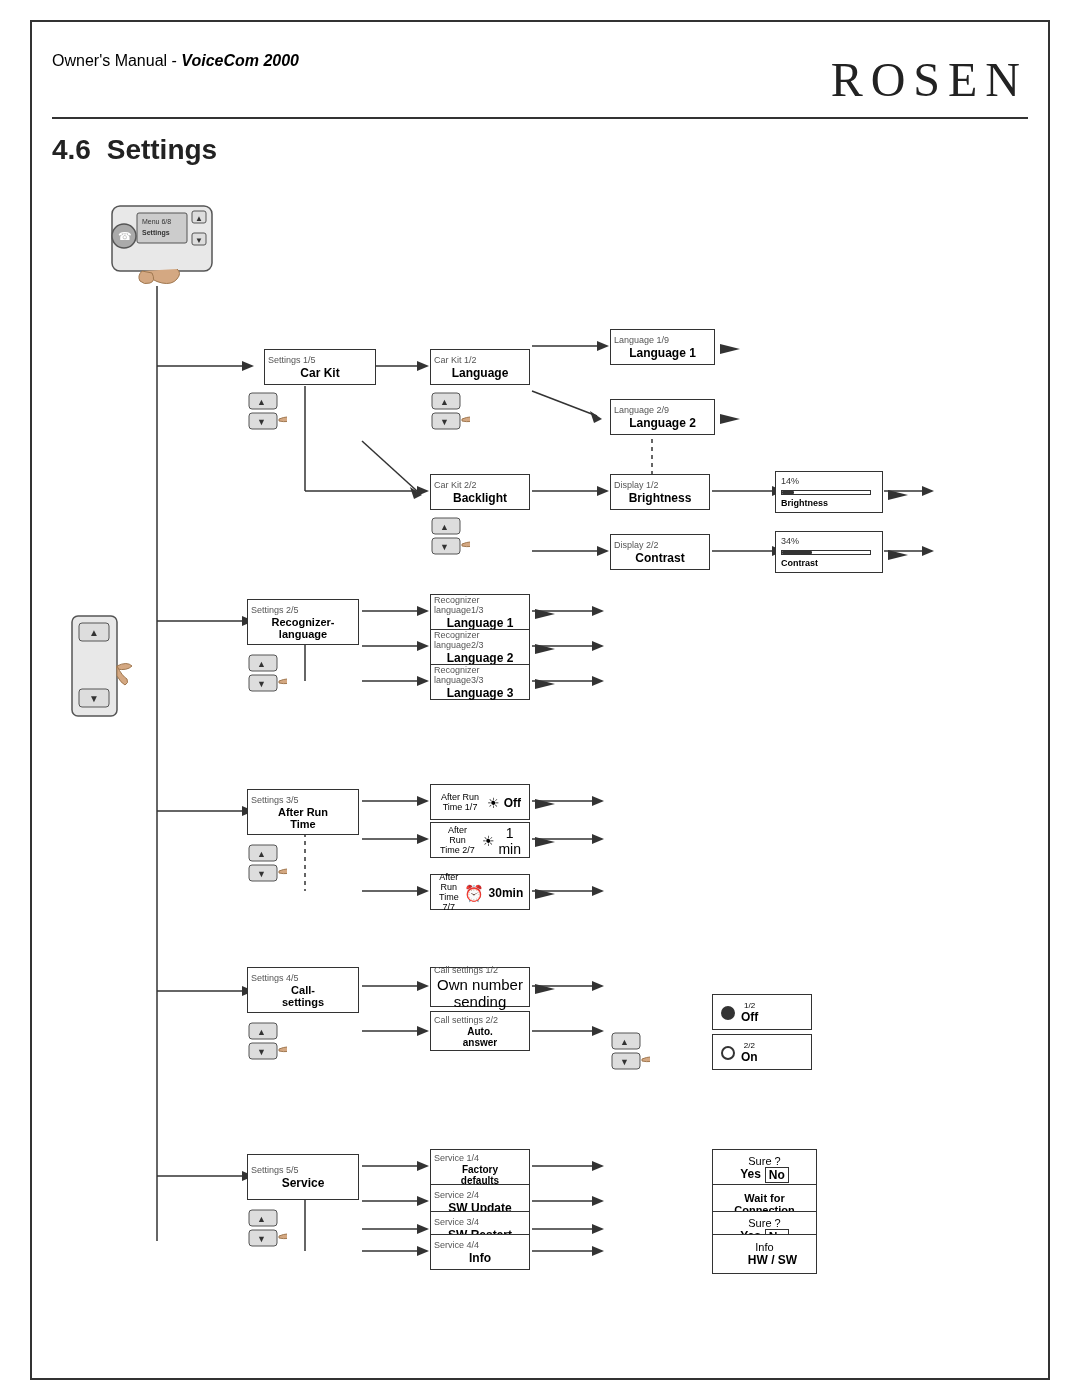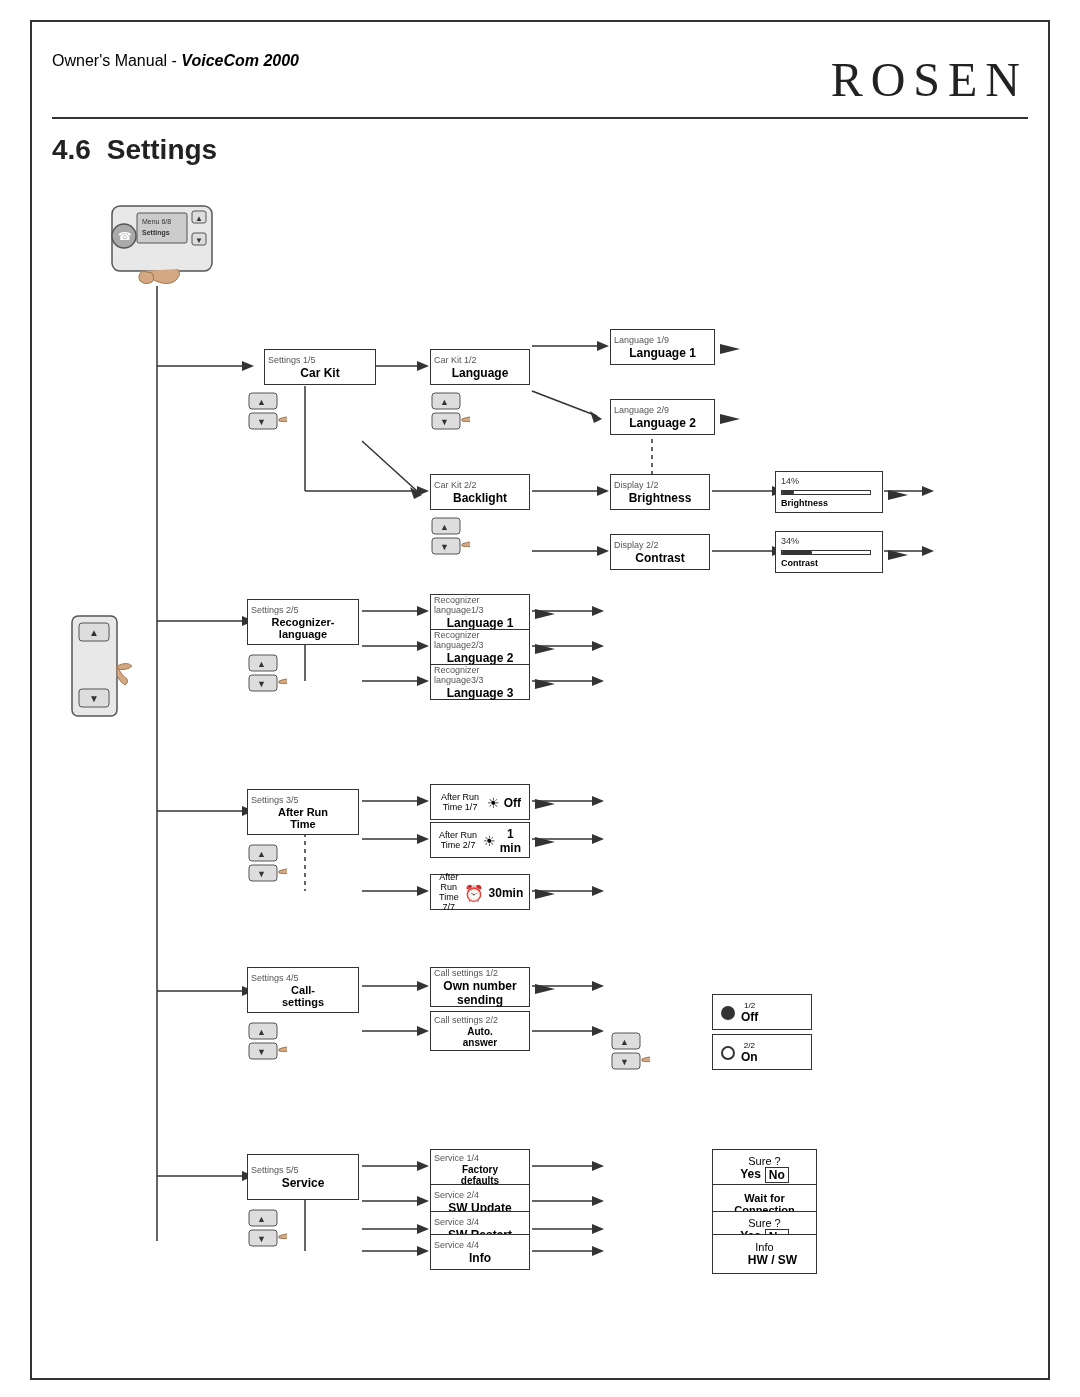--- a/index.html
+++ b/index.html
@@ -484,21 +484,21 @@
     <div style="position:absolute;left:483px;top:603px;">
       <svg width="30" height="20">
           <polygon points="0,5 20,10 0,15" fill="#333"></polygon>
         </svg>
     </div>
 
     <div class="box" style="left:378px;top:631px;width:100px;height:36px;flex-direction:row;gap:6px;justify-content:flex-start;padding:0 8px;">
       <div style="font-size:9px;">After Run Time 2/7</div>
       <div style="display:flex;align-items:center;gap:4px;margin-top:2px;">
         <span style="font-size:14px;">☀</span>
-        <span style="font-weight:bold;font-size:12px;">1 min</span>
+        <span style="font-weight:normal;font-size:14px;">1 min</span>
       </div>
     </div>
     <div style="position:absolute;left:483px;top:641px;">
       <svg width="30" height="20">
           <polygon points="0,5 20,10 0,15" fill="#333"></polygon>
         </svg>
     </div>
 
     <div class="box" style="left:378px;top:683px;width:100px;height:36px;flex-direction:row;gap:6px;justify-content:flex-start;padding:0 8px;">
       <div style="font-size:9px;">After Run Time 7/7</div>
@@ -523,21 +523,21 @@
         <rect x="2" y="2" width="28" height="16" rx="3" fill="#ddd" stroke="#555" stroke-width="1"></rect>
         <text x="10" y="14" font-size="9" fill="#333">▲</text>
         <rect x="2" y="22" width="28" height="16" rx="3" fill="#ddd" stroke="#555" stroke-width="1"></rect>
         <text x="10" y="34" font-size="9" fill="#333">▼</text>
         <path d="M 32 28 Q 42 24 45 28 Q 42 32 32 30 Z" fill="#d4a882" stroke="#a07850" stroke-width="1"></path>
       </svg>
     </div>
 
     <div class="box" style="left:378px;top:776px;width:100px;height:40px;">
       <div class="box-label">Call settings 1/2</div>
-      <div style="font-weight:bold;font-size:12px;text-align:center;">Own number<br>sending</div>
+      <div style="font-weight:normal;font-size:15px;text-align:center;">Own number<br>sending</div>
     </div>
     <div style="position:absolute;left:483px;top:788px;">
       <svg width="30" height="20">
           <polygon points="0,5 20,10 0,15" fill="#333"></polygon>
         </svg>
     </div>
 
     <div class="box" style="left:378px;top:820px;width:100px;height:40px;">
       <div class="box-label">Call settings 2/2</div>
       <div style="font-weight:bold;font-size:10px;text-align:center;">Auto.<br>answer</div>

